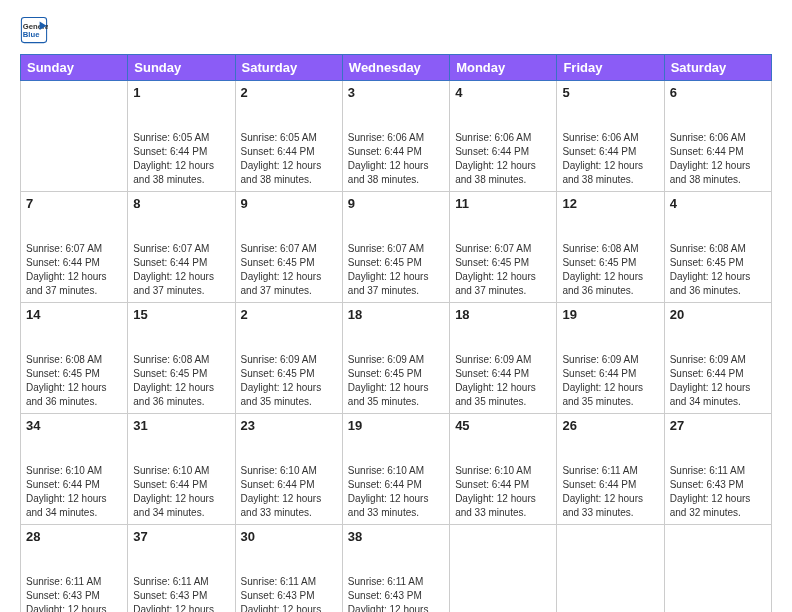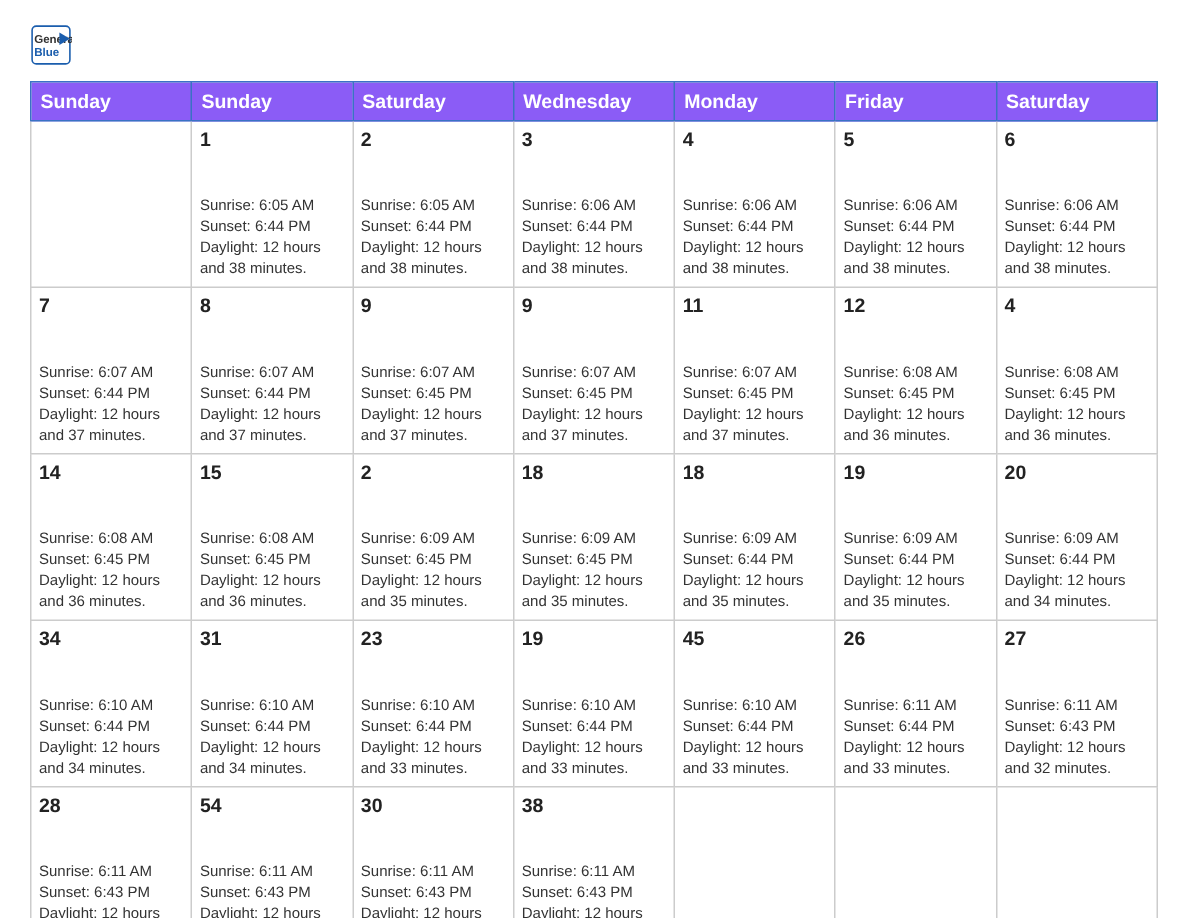--- a/index.html
+++ b/index.html
@@ -319,21 +319,21 @@
         </tr>
         <tr>
           <td>
             <div class="day-num">28</div>
             <div class="day-info" style="white-space: pre-line;">Sunrise: 6:11 AM
 Sunset: 6:43 PM
 Daylight: 12 hours
 and 32 minutes.</div>
           </td>
           <td>
-            <div class="day-num">54</div>
+            <div class="day-num">37</div>
             <div class="day-info" style="white-space: pre-line;">Sunrise: 6:11 AM
 Sunset: 6:43 PM
 Daylight: 12 hours
 and 31 minutes.</div>
           </td>
           <td>
             <div class="day-num">30</div>
             <div class="day-info" style="white-space: pre-line;">Sunrise: 6:11 AM
 Sunset: 6:43 PM
 Daylight: 12 hours

